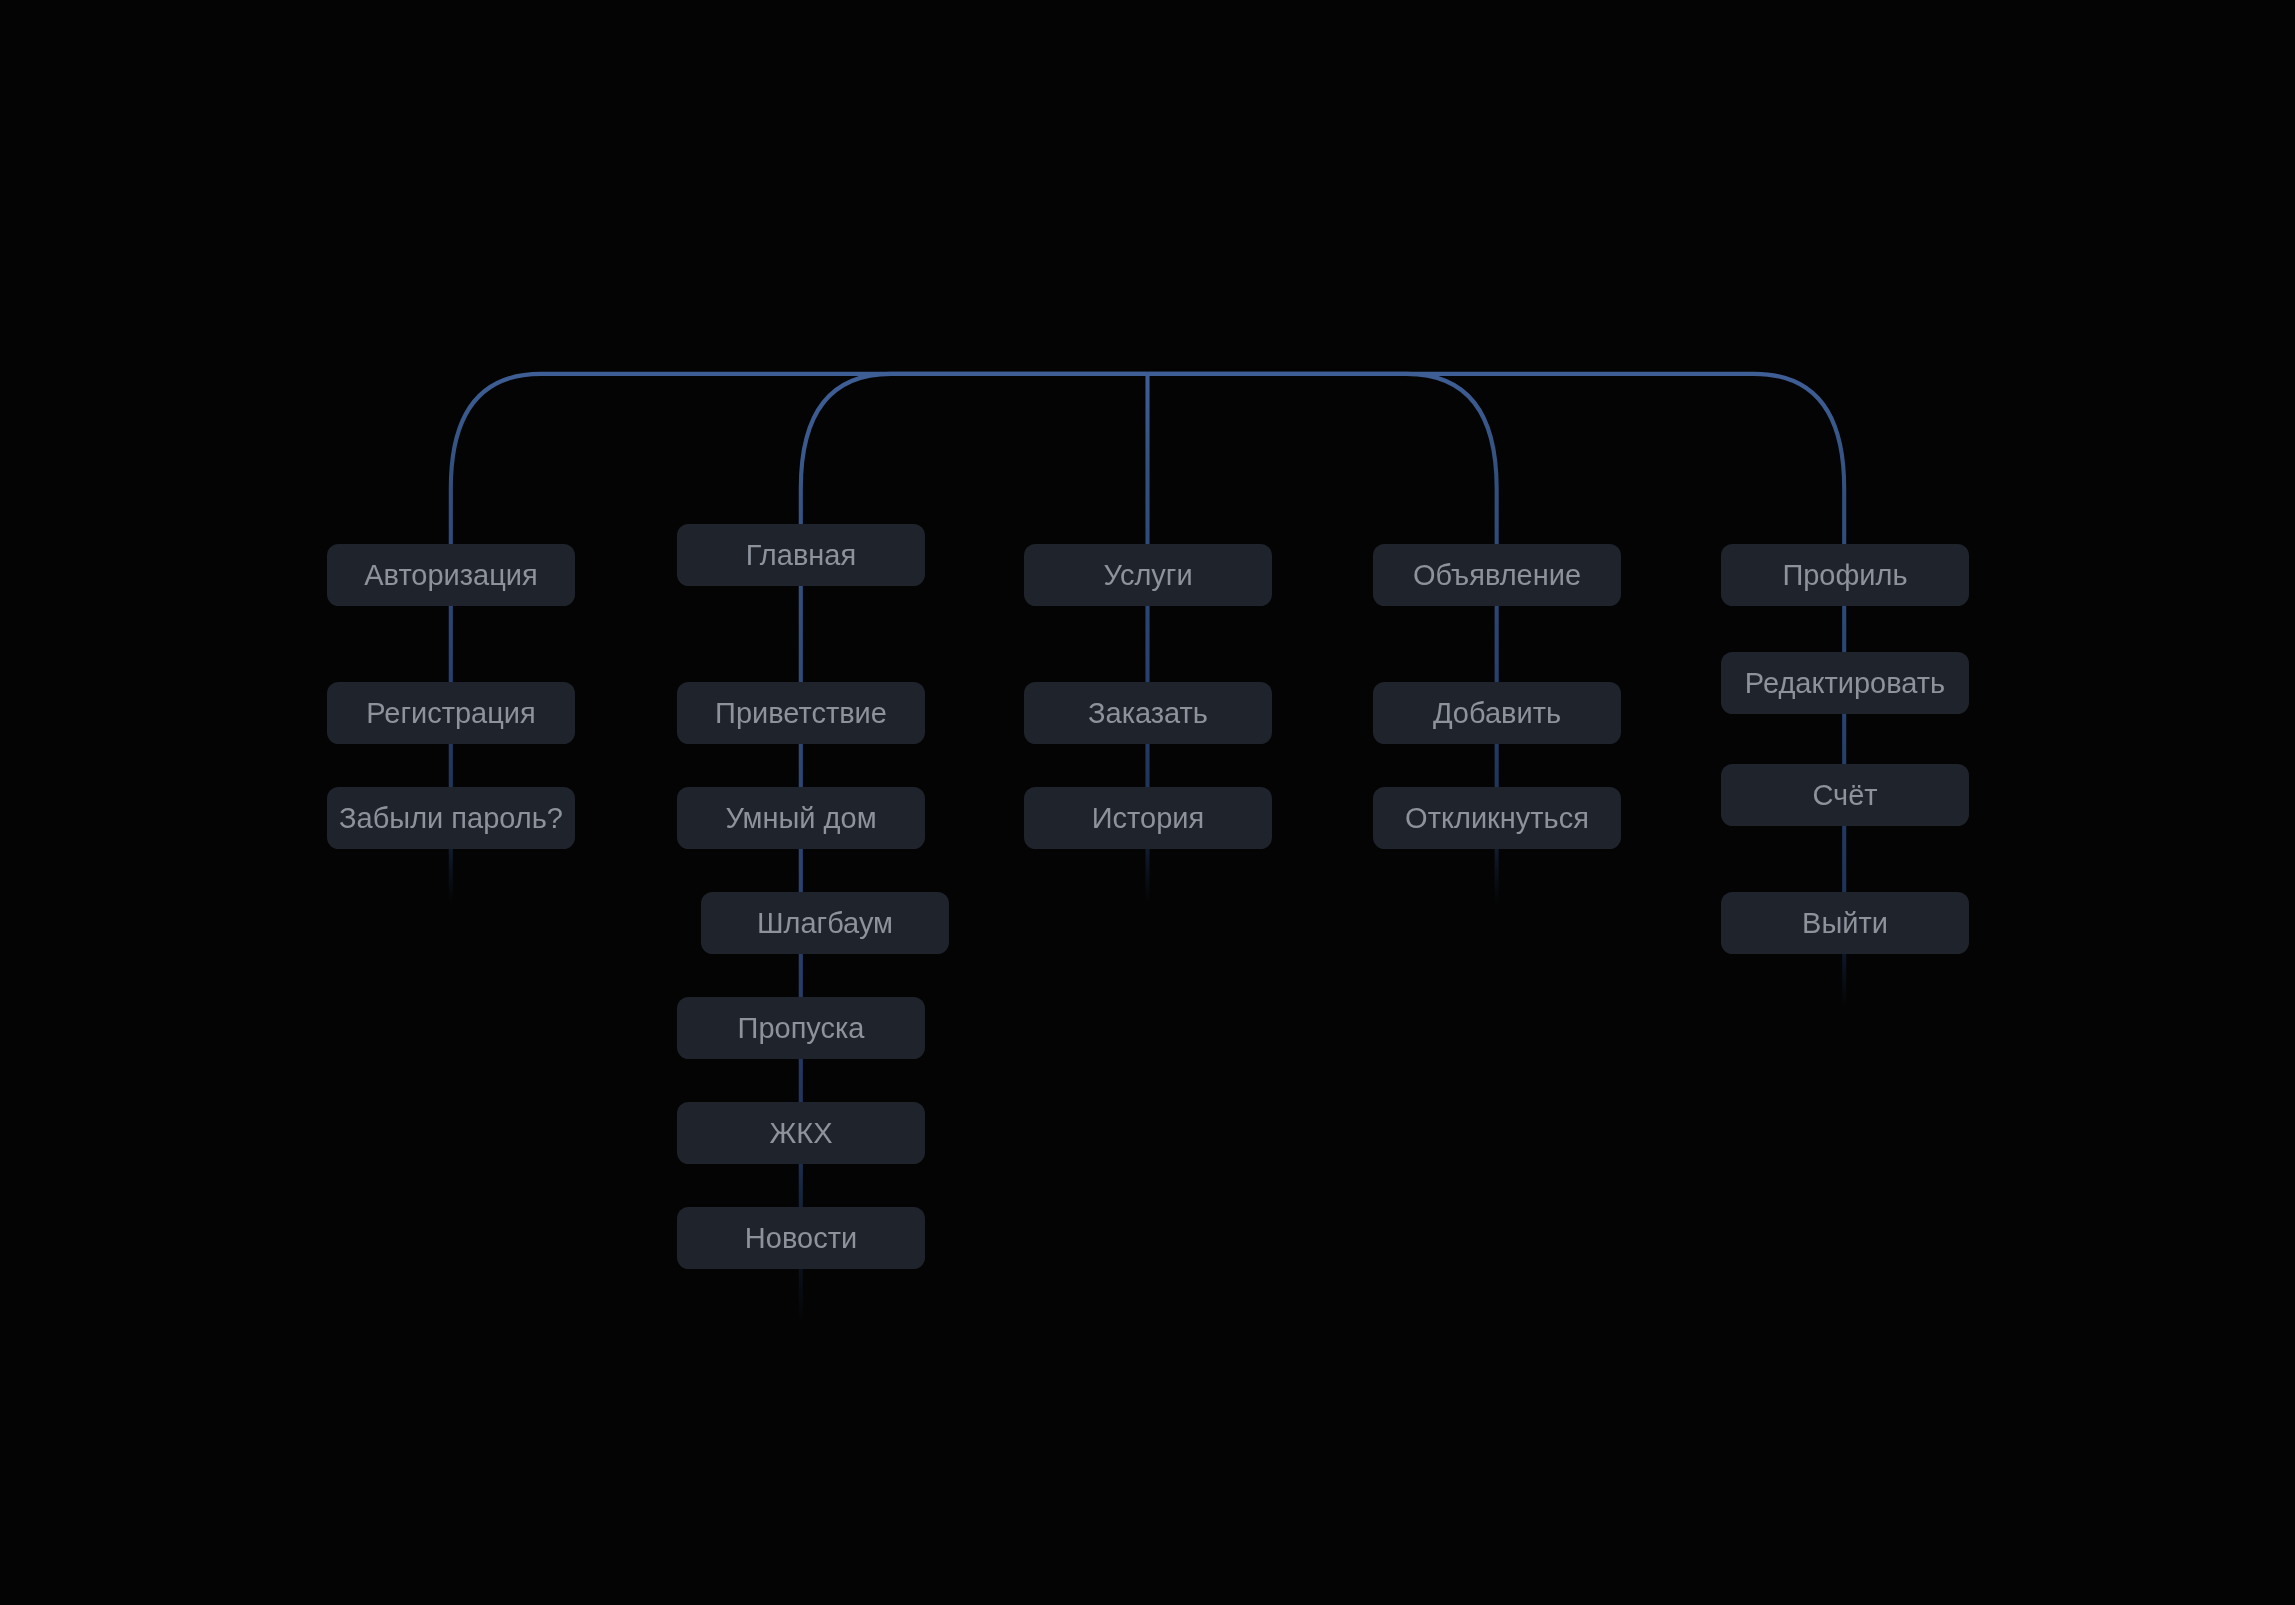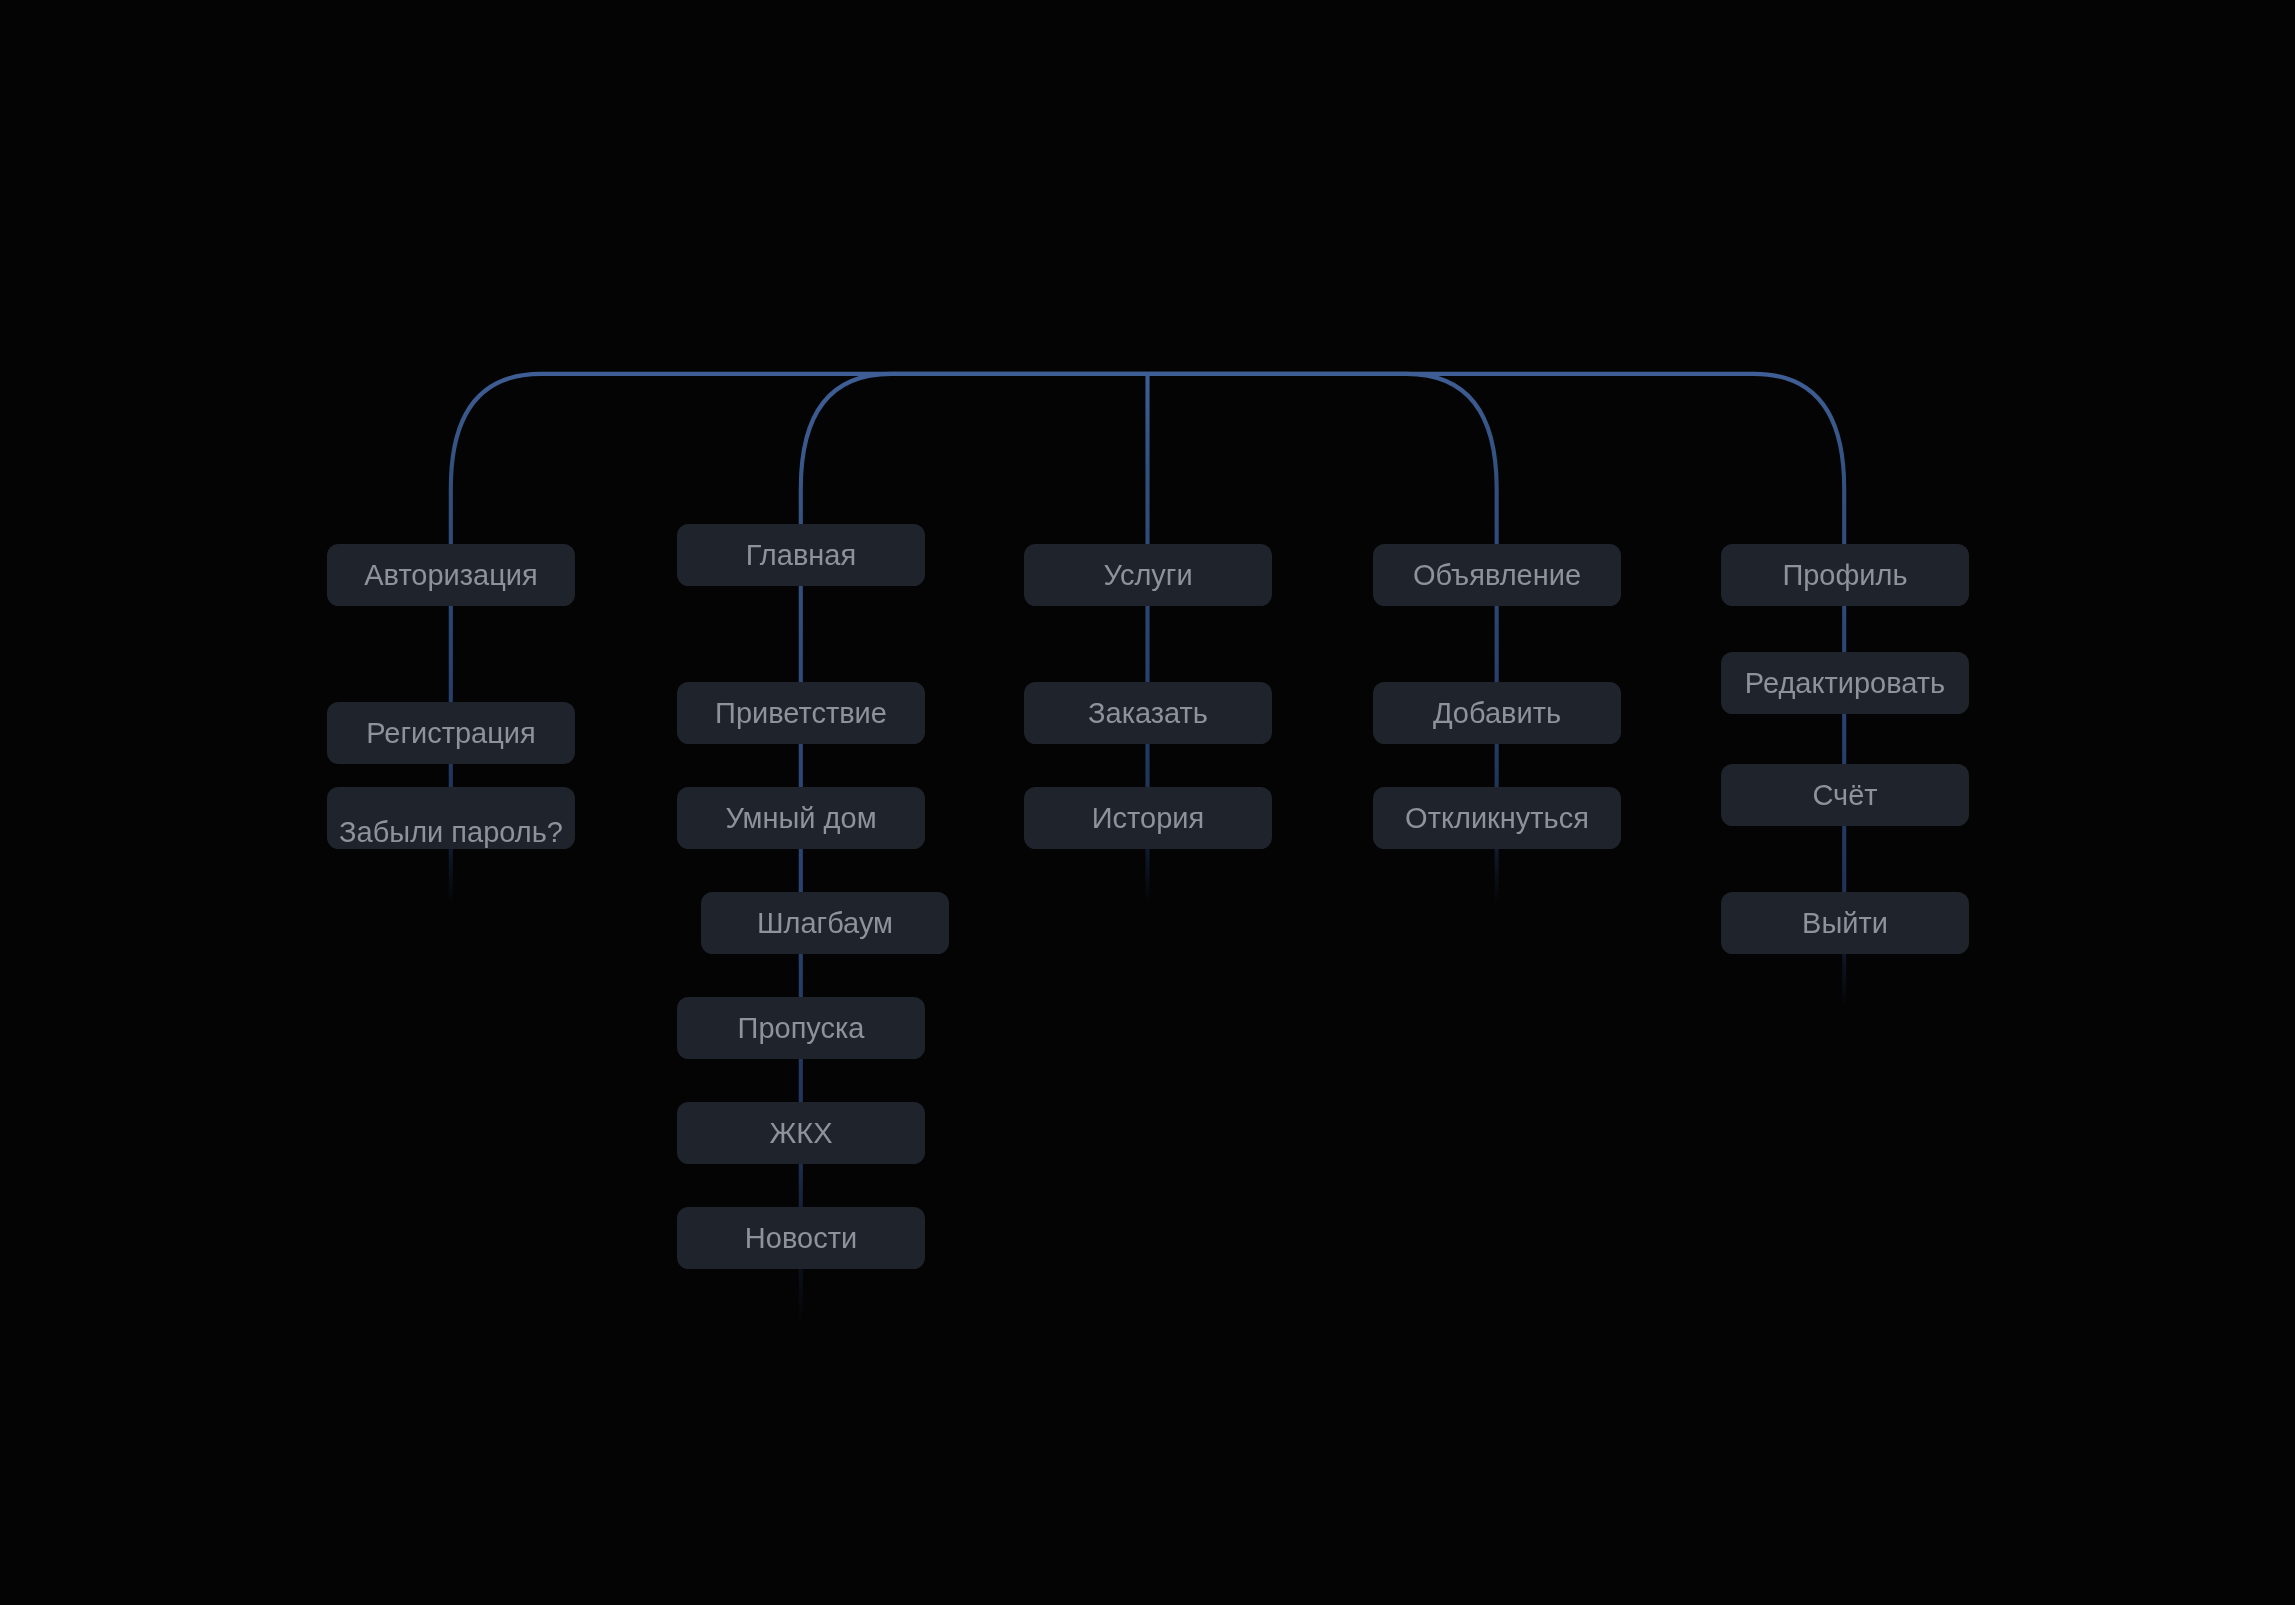--- a/index.html
+++ b/index.html
@@ -71,24 +71,24 @@
       <path d="M 1400 456 H 660 Q 550 456 550 596 V 1102" fill="none" stroke="url(#gc0)" stroke-width="5" stroke-linejoin="round"></path>
       <path d="M 1400 456 H 1087 Q 977 456 977 596 V 1614" fill="none" stroke="url(#gc1)" stroke-width="5" stroke-linejoin="round"></path>
       <path d="M 1400 456 V 1102" fill="none" stroke="url(#gc2)" stroke-width="5" stroke-linejoin="round"></path>
       <path d="M 1400 456 H 1716 Q 1826 456 1826 596 V 1102" fill="none" stroke="url(#gc3)" stroke-width="5" stroke-linejoin="round"></path>
       <path d="M 1400 456 H 2140 Q 2250 456 2250 596 V 1230" fill="none" stroke="url(#gc4)" stroke-width="5" stroke-linejoin="round"></path>
     </svg>
   <div id="nodes">
       <div class="node" style="left: 327px; top: 544px;">
         <span>Авторизация</span>
       </div>
-      <div class="node" style="left: 327px; top: 702px;">
+      <div class="node" style="left: 327px; top: 682px;">
         <span>Регистрация</span>
       </div>
-      <div class="node" style="left: 327px; top: 787px; align-items: flex-end;">
+      <div class="node" style="left: 327px; top: 787px;">
         <span>Забыли пароль?</span>
       </div>
       <div class="node" style="left: 677px; top: 524px;">
         <span>Главная</span>
       </div>
       <div class="node" style="left: 677px; top: 682px;">
         <span>Приветствие</span>
       </div>
       <div class="node" style="left: 677px; top: 787px;">
         <span>Умный дом</span>

